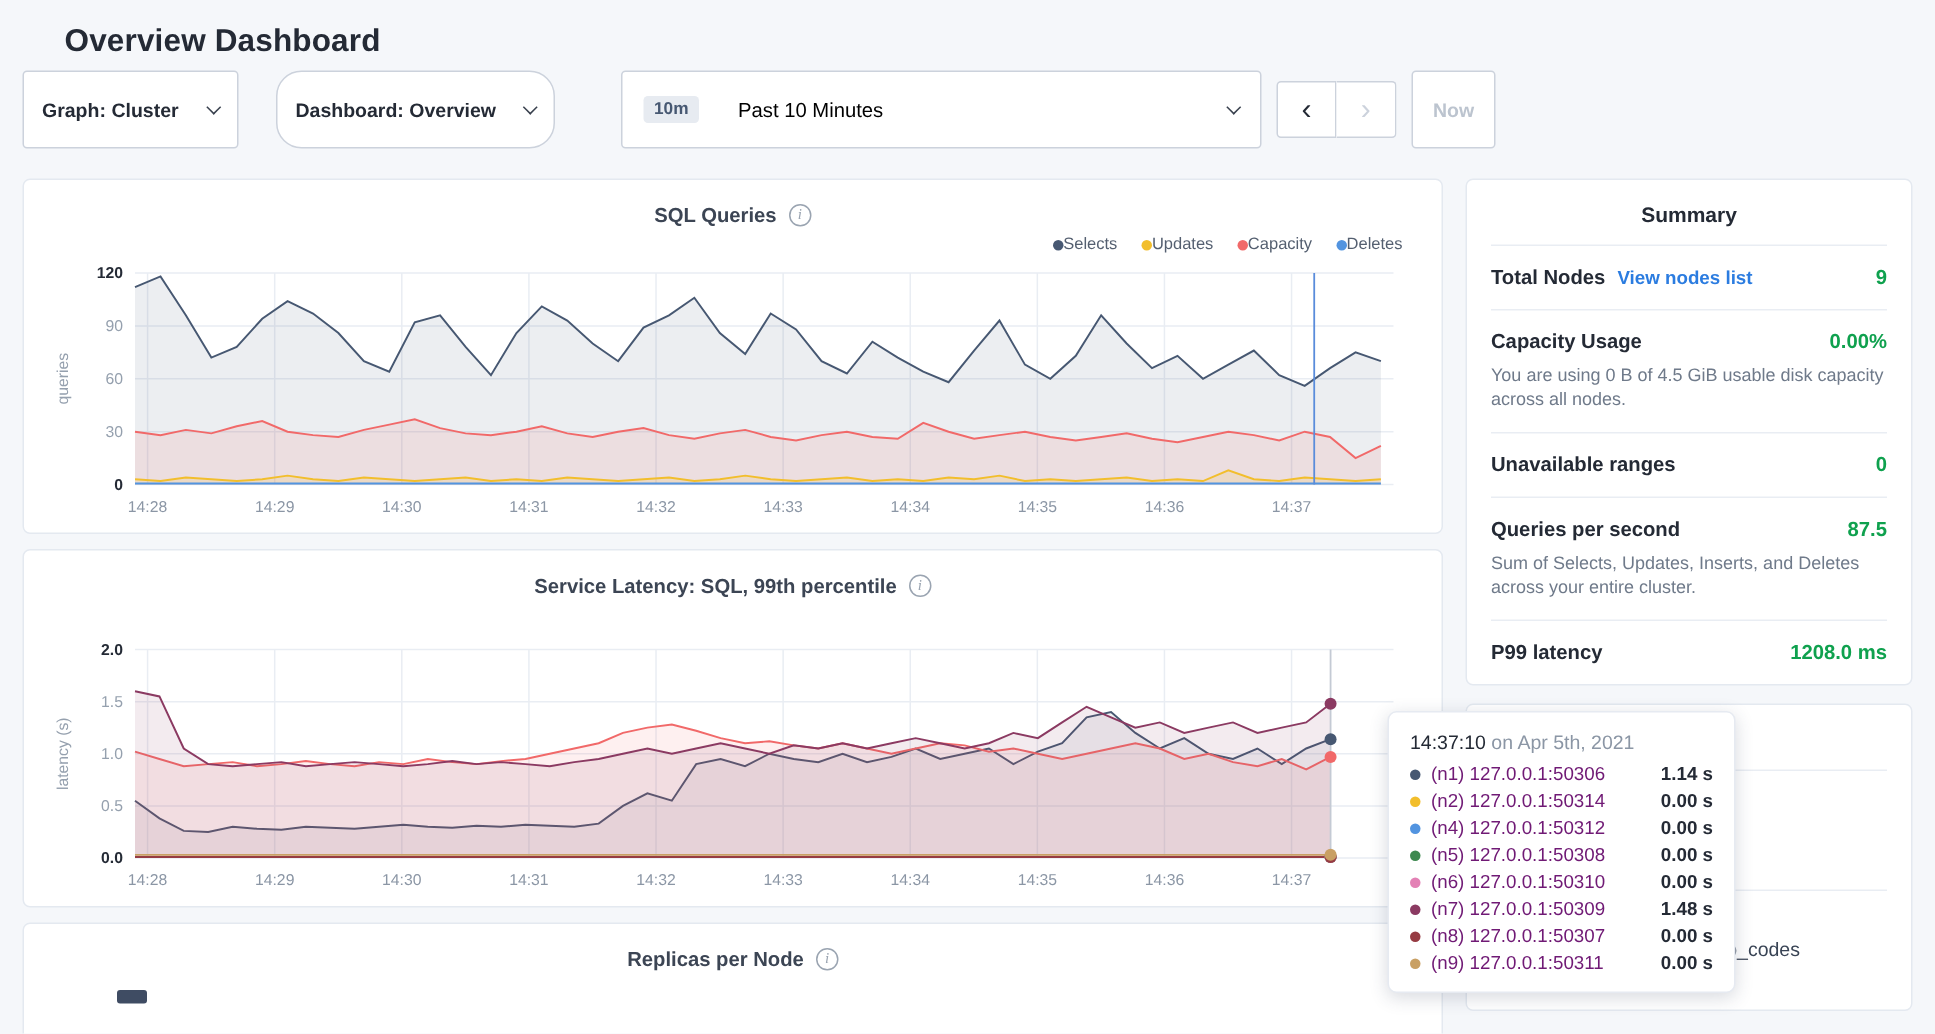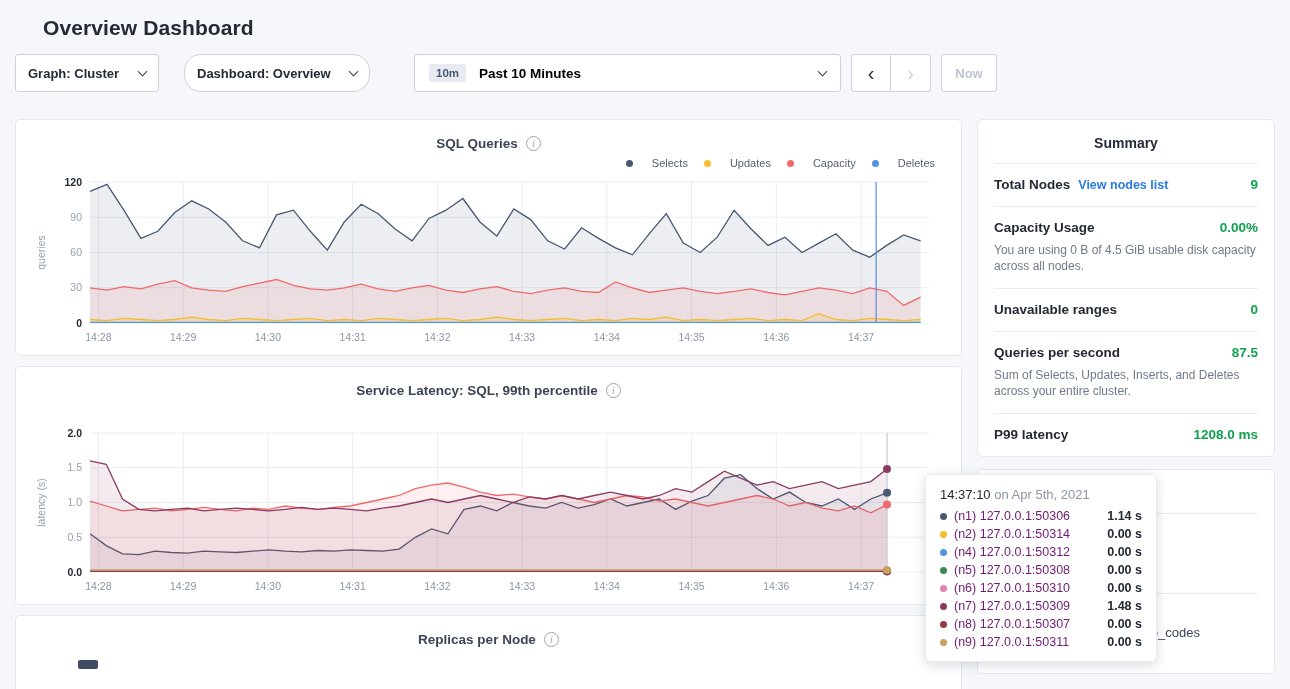--- a/index.html
+++ b/index.html
@@ -1,43 +1,43 @@
 <!DOCTYPE html>
 <html><head>
 <meta charset="utf-8">
 <style>
   * { margin:0; padding:0; box-sizing:border-box; }
   html,body { width:1290px; height:689px; overflow:hidden; }
   body { background:#f5f7fa; font-family:"Liberation Sans","DejaVu Sans",sans-serif; color:#242a35; position:relative; }
   .page-title { font-size:21px; font-weight:700; padding:16px 0 0 15px; letter-spacing:.1px; color:#242a35;margin-left:28px; }
   .toolbar { display:flex; align-items:center; margin:14px 15px 0 15px; height:38px; }
-  .btn { background:#fff; border:1px solid #ccd2dc; border-radius:3px; height:38px; display:flex; align-items:center; cursor:pointer; font-family:inherit; }
+  .btn { background:#fff; border:1px solid #ccd2dc; border-radius:3px; height:52px; display:flex; align-items:center; cursor:pointer; font-family:inherit; }
   .dd { padding:0 12px; width:144px; justify-content:space-between; }
   .dd2 { width:186px; margin-left:25px;border-radius:17px; }
   .dd .txt { font-size:13px; font-weight:600; color:#242a35; white-space:nowrap; }
   .dd .txt b { font-weight:700; }
   .chev { width:7px; height:7px; border-right:1.5px solid #39414e; border-bottom:1.5px solid #39414e; transform:rotate(45deg); margin-top:-4px; flex:none; }
   .time-picker { margin-left:44px; width:427px; padding:0 14px; justify-content:flex-start; }
   .badge { background:#e7ebf1; border-radius:3px; padding:3px 7px; font-size:11.5px; font-weight:700; color:#475872; }
-  .tp-label { font-size:13.5px; font-weight:700; margin-left:13px;text-align:right; }
+  .tp-label { font-size:13.5px; font-weight:400; margin-left:26px;text-align:right; }
   .time-picker .chev { margin-left:auto; }
   .pager { display:flex; margin-left:10px; }
   .pager button { width:40px; height:38px; background:#fff; border:1px solid #ccd2dc; font-size:20px; line-height:1; cursor:pointer; color:#242a35; font-family:inherit; }
   .pager button:first-child { border-radius:3px 0 0 3px; }
   .pager button:last-child { border-radius:0 3px 3px 0; border-left:none; color:#ccd2dc; cursor:default; }
   .now-btn { margin-left:10px; width:56px; justify-content:center; font-size:13px; font-weight:700; color:#bcc4cf; cursor:default; }
   .content { display:flex; margin:27px 15px 0 15px; align-items:flex-start; }
   .charts-col { width:947px; }
   .card { background:#fff; border:1px solid #e4e9f0; border-radius:5px; }
   .chart-card { margin-bottom:10px; position:relative; padding:12px 16px 8px 16px; }
   .chart-title-row { display:flex; align-items:center; justify-content:center; gap:8px; height:22px; }
   .chart-title { font-size:13.5px; font-weight:700; color:#3c4554; }
   .info-icon { width:15px; height:15px; border:1px solid #9aa4b1; border-radius:50%; color:#9aa4b1; font-size:10px; font-style:italic; font-family:"Liberation Serif",serif; display:inline-flex; align-items:center; justify-content:center; flex:none; }
   .legend { display:flex; justify-content:flex-end; gap:16px; height:18px; align-items:center; padding-right:10px; }
-  .legend-item { display:flex; align-items:center; gap:19px; font-size:11px; color:#545f70; }
+  .legend-item { display:flex; align-items:center; gap:0; font-size:11px; color:#545f70; }
   .legend-dot { width:7px; height:7px; border-radius:50%; }
   .chart-box { width:100%; position:relative; }
   svg text { font-family:"Liberation Sans",sans-serif; }
   .tick { font-size:10.5px; fill:#95a0ae; }
   .tickB { font-size:10.5px; font-weight:700; fill:#242a35; }
   .xtick { font-size:10.5px; fill:#8b96a5; }
   .axis-title { font-size:10.5px; fill:#95a0ae; }
   .replicas-fragment { position:absolute; left:62px; top:44px; width:20px; height:9px; background:#3f4c63; border-radius:2px; }
   .sidebar { margin-left:15px; width:298px; }
   .panel-title { text-align:center; font-size:14px; font-weight:700; padding:15px 0 12px 0; color:#242a35; }

